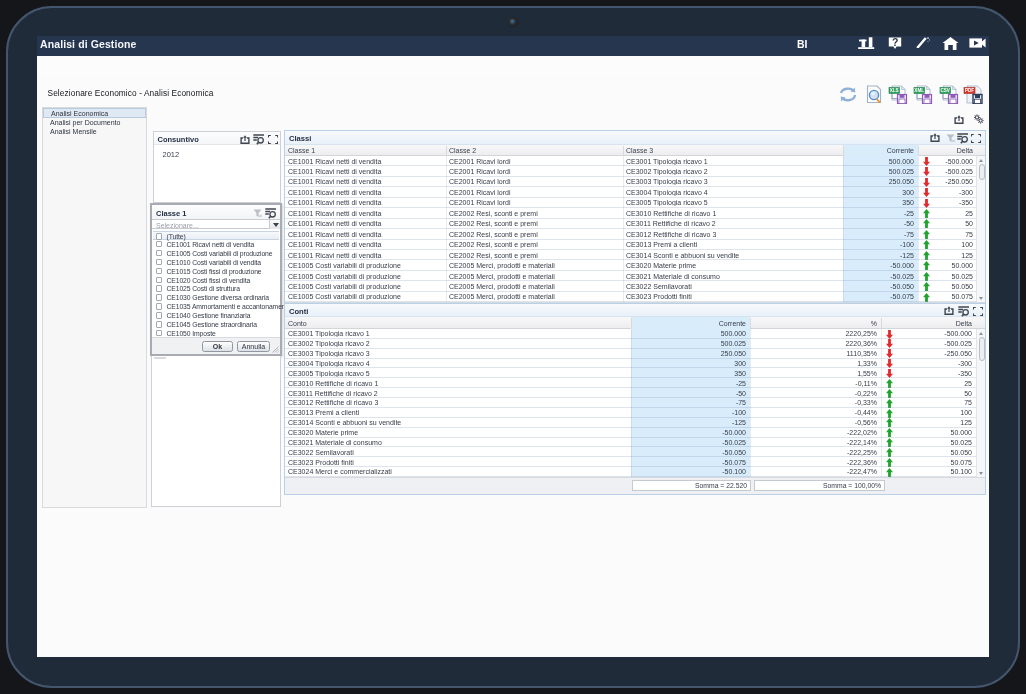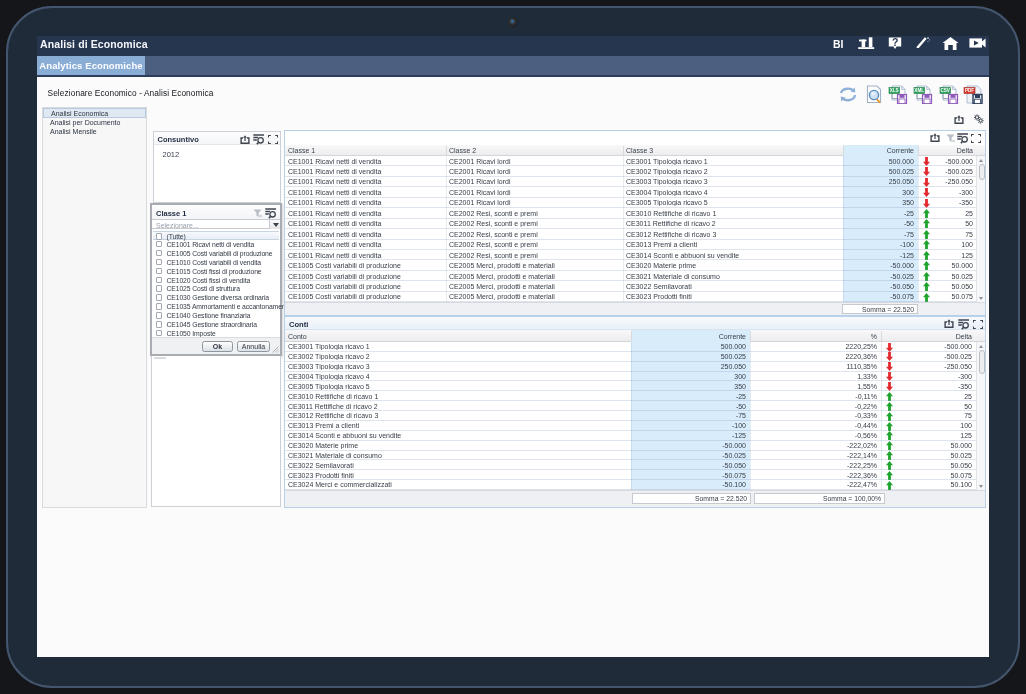--- a/index.html
+++ b/index.html
@@ -33,23 +33,23 @@
 .scroll{position:absolute;background:#f6f7f8;border-left:1px solid #e2e4e8;}
 .thumb{position:absolute;left:1.5px;width:6px;background:#eceef0;border:1px solid #b9bdc4;border-radius:3px;}
 .sarr{position:absolute;width:0;height:0;border-left:2.8px solid transparent;border-right:2.8px solid transparent;}
 .up{border-bottom:3.5px solid #8a909a;}
 .down{border-top:3.5px solid #8a909a;}
 </style></head><body>
 <div class="device"></div>
 <div class="cam"></div>
 <div class="screen">
   <div class="titlebar">
-      <span class="t">Analisi di Economica</span>
-
-  <span style="position:absolute;left:796px;top:1.5px;font-size:10.5px;font-weight:bold;color:#fff;">BI</span>
+      <span class="t">Analisi di Gestione</span>
+
+  <span style="position:absolute;left:760px;top:1.5px;font-size:10.5px;font-weight:bold;color:#fff;">BI</span>
   <svg class="ic" style="left:821px;top:1px;" width="20" height="12" viewBox="0 0 20 12">
     <rect x="1" y="2.6" width="7.5" height="1.8" fill="#fff"></rect>
     <rect x="3.6" y="2.6" width="3.6" height="7.6" fill="#fff"></rect>
     <rect x="10.8" y="0.3" width="3.6" height="9.9" fill="#fff"></rect>
     <rect x="0.2" y="10.2" width="16" height="1.8" fill="#fff"></rect>
   </svg>
   <svg class="ic" style="left:851px;top:0.5px;" width="14" height="12.5" viewBox="0 0 14 12.5">
     <path d="M0.8 0.4 H13.2 V9.6 H8.6 L7 11.9 L5.4 9.6 H0.8 Z" fill="#fff"></path>
     <text x="7.1" y="9" font-size="10.5" font-weight="bold" fill="#27364f" text-anchor="middle" font-family="Liberation Sans">?</text>
   </svg>
@@ -61,23 +61,20 @@
   </svg>
   <svg class="ic" style="left:904px;top:0.5px;" width="19" height="13" viewBox="0 0 19 13">
     <path d="M9.5 0 L17.5 6 H15.5 V13 H11.8 V8 H7.2 V13 H3.5 V6 H1.5 Z" fill="#fff"></path>
   </svg>
   <svg class="ic" style="left:932px;top:1.5px;" width="17" height="10" viewBox="0 0 17 10">
     <path d="M0.4 0.4 H13 V9.6 H0.4 Z" fill="#fff"></path>
     <path d="M13 3.4 V6.6 L13.8 7.2 L16.6 9.6 V0.4 L13.8 2.8 Z" fill="#fff"></path>
     <path d="M5 2.4 L9.8 5 L5 7.6 Z" fill="#27364f"></path>
   </svg>
   </div>
-  <div class="tabbar">
-      <div class="tab">Analytics Economiche</div>
-    </div>
   <div class="content">
     <div class="h1">Selezionare Economico - Analisi Economica</div>
 
     <svg class="ic" style="left:801px;top:9px;" width="20" height="19" viewBox="0 0 20 19">
       <path d="M3 7 A7 5.5 0 0 1 16 5.5" fill="none" stroke="#8fb0d8" stroke-width="2.4"></path>
       <path d="M17 9 A7 5.5 0 0 1 4 11.5" fill="none" stroke="#8fb0d8" stroke-width="2.4"></path>
       <path d="M16.8 1.5 L17.3 6.5 L12.5 5.6 Z" fill="#8fb0d8"></path>
       <path d="M3.2 15.5 L2.7 10.5 L7.5 11.4 Z" fill="#8fb0d8"></path>
     </svg>
     <svg class="ic" style="left:828px;top:8px;" width="18" height="20" viewBox="0 0 18 20">
@@ -257,20 +254,23 @@
               <path d="M6.5 0.5 L0.5 6.5 M6.5 3 L3 6.5 M6.5 5.5 L5.5 6.5"></path>
             </g>
         </svg>
       </div>
     </div>
 
     <div class="panel" style="left:114px;top:279px;width:130px;height:150.5px;border:1px solid #cdd0d6;border-top:none;">
       <div style="position:absolute;left:2px;top:0.5px;width:12px;height:2.5px;background:#d8dade;"></div>
     </div>
 <div class="panel" style="left:247px;top:52.5px;width:702px;height:186px;border:1px solid #b9d1e8;">
+    <div style="position:absolute;left:0;top:0;right:0;height:14px;background:linear-gradient(#f7fafd,#e9f0f8);border-bottom:1px solid #d8e3f0;">
+          <span class="ptitle" style="position:absolute;left:4px;top:3px;font-size:7.6px;">Classi</span>
+        </div>
 
     <svg class="ic" style="left:645px;top:2.5px;" width="10.0" height="9.0" viewBox="0 0 10 9">
       <path d="M3 3 H1.1 V8.2 H8.9 V3 H7" fill="none" stroke="#3f4550" stroke-width="1.4"></path>
       <path d="M5 6 V2" stroke="#3f4550" stroke-width="1.2" fill="none"></path>
       <path d="M5 0.2 L6.9 2.7 H3.1 Z" fill="#3f4550"></path>
     </svg>
     <svg class="ic" style="left:661px;top:3.5px;" width="10" height="9" viewBox="0 0 10 9">
       <path d="M0.5 0.5 H8.5 L5.6 3.8 V8 L3.4 6.8 V3.8 Z" fill="#b9bdc5"></path>
       <path d="M6.3 5.8 L8.7 8.2 M8.7 5.8 L6.3 8.2" stroke="#b9bdc5" stroke-width="1"></path>
     </svg>
@@ -463,21 +463,21 @@
 
       <div class="scroll" style="left:691px;top:25.5px;width:9px;height:146.3px;">
         <div class="sarr up" style="left:1.5px;top:2.5px;"></div>
         <div class="sarr down" style="left:1.5px;bottom:2.5px;"></div>
         <div class="thumb" style="top:7.5px;height:16px;"></div>
       </div>
     <div class="footer-band" style="left:0;top:171.8px;width:700px;height:12.4px;">
           <div class="sumbox" style="left:557px;top:1px;width:76px;height:10px;line-height:9px;padding-right:3px;">Somma = 22.520</div>
         </div>
     </div>
-<div class="panel" style="left:247px;top:239px;width:702px;height:191.5px;border:1px solid #b9d1e8;">
+<div class="panel" style="left:247px;top:226px;width:702px;height:191.5px;border:1px solid #b9d1e8;">
     <div style="position:absolute;left:0;top:0;right:0;height:13px;background:linear-gradient(#f7fafd,#e9f0f8);border-bottom:1px solid #d8e3f0;">
           <span class="ptitle" style="position:absolute;left:4px;top:2.5px;font-size:7.6px;">Conti</span>
         </div>
 
     <svg class="ic" style="left:659px;top:2px;" width="10.0" height="9.0" viewBox="0 0 10 9">
       <path d="M3 3 H1.1 V8.2 H8.9 V3 H7" fill="none" stroke="#3f4550" stroke-width="1.4"></path>
       <path d="M5 6 V2" stroke="#3f4550" stroke-width="1.2" fill="none"></path>
       <path d="M5 0.2 L6.9 2.7 H3.1 Z" fill="#3f4550"></path>
     </svg>
     <svg class="ic" style="left:673px;top:2px;" width="12" height="11" viewBox="0 0 12 11">

